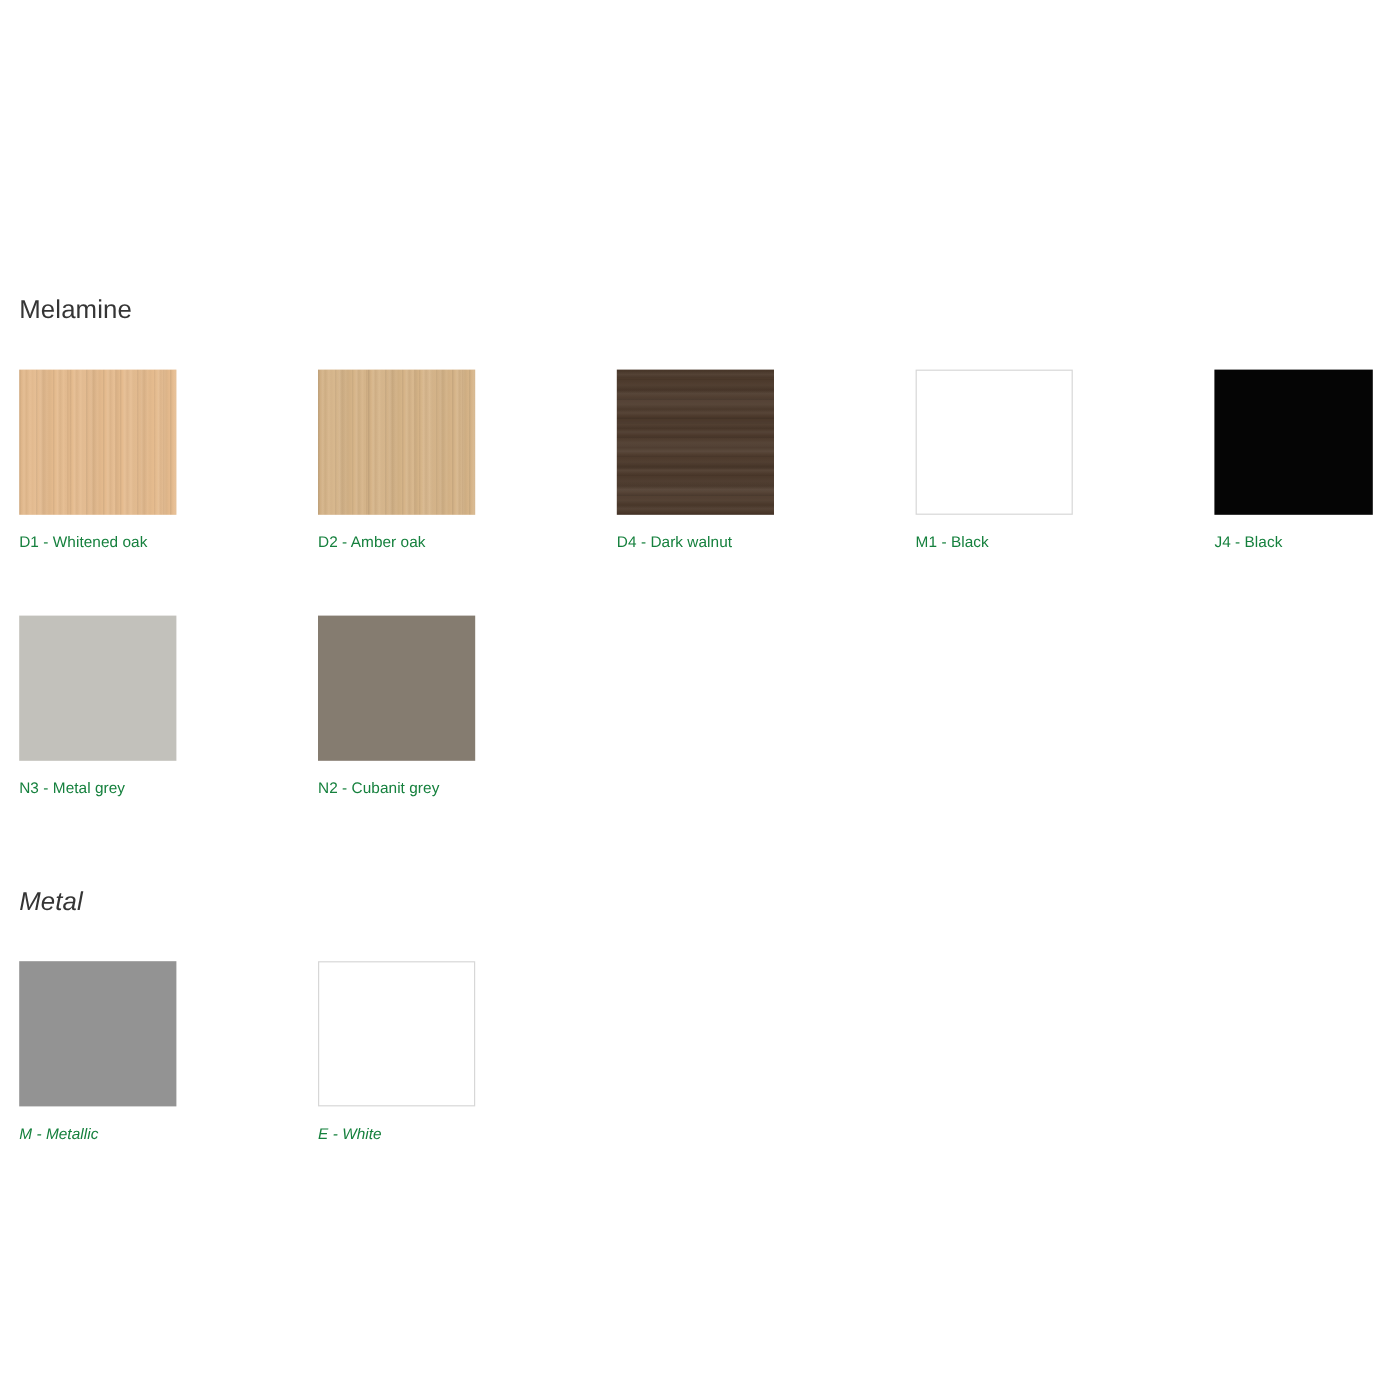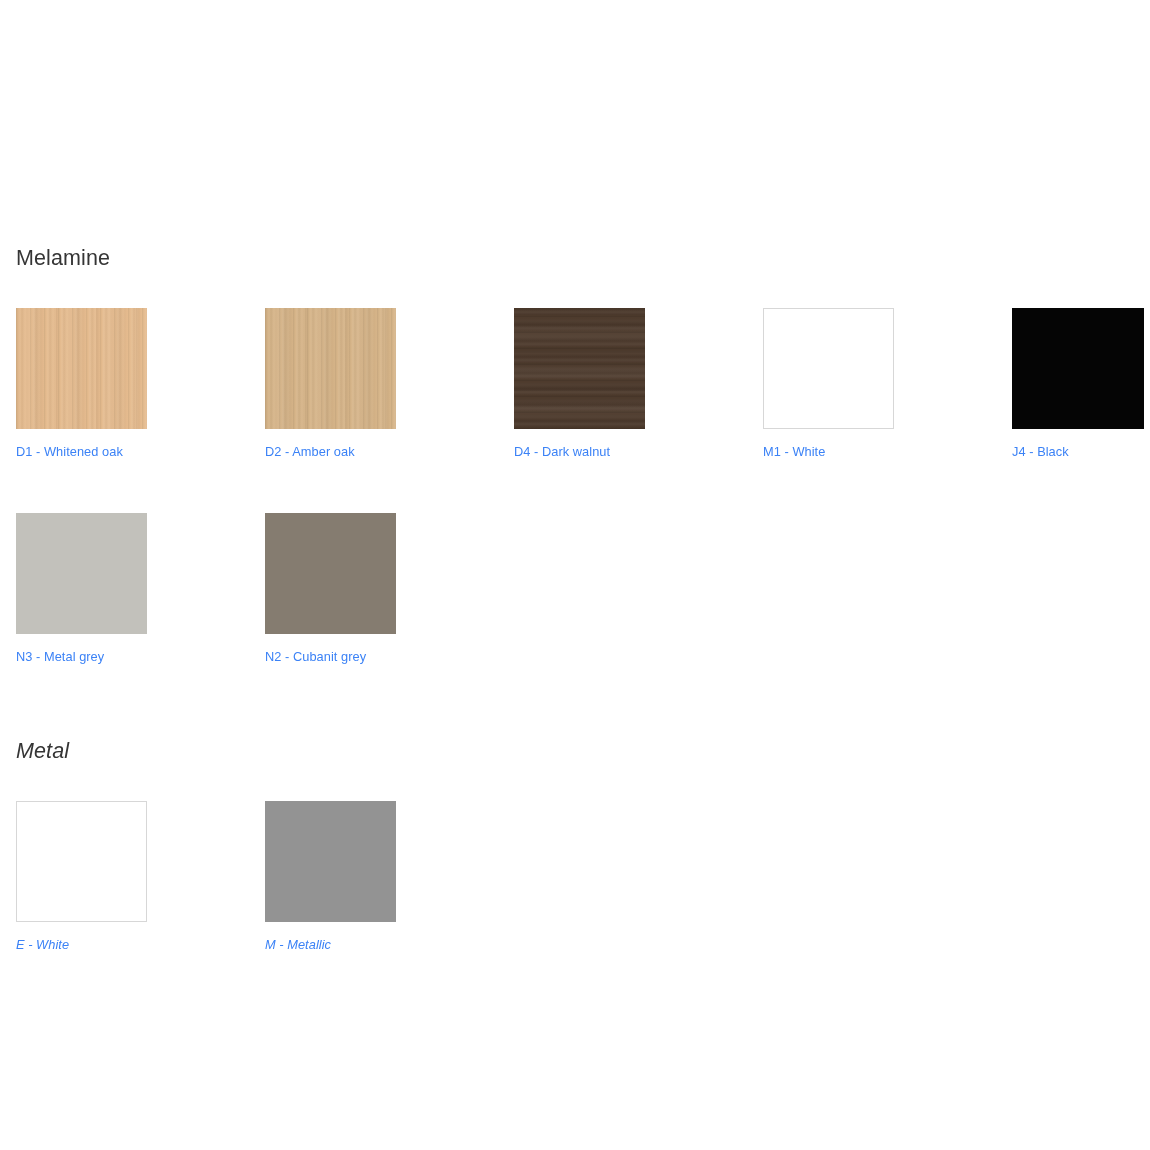--- a/index.html
+++ b/index.html
@@ -59,21 +59,21 @@
   .swatch-chip.wide { width: 132px; }
 
   .swatch-chip.bordered {
     border: 1px solid #d7d7d7;
     background: #ffffff;
   }
 
   .swatch-label {
     margin-top: 15px;
     font-size: 12.8px;
-    color: #3b82f6;
+    color: #15803d;
     line-height: 1.2;
     letter-spacing: 0.05px;
     white-space: nowrap;
   }
 
   
   .grain-v::before,
   .grain-v::after,
   .grain-h::before,
   .grain-h::after {
@@ -147,21 +147,21 @@
         <div class="swatch-label">D2 - Amber oak</div>
       </div>
 
       <div class="swatch-cell">
         <div class="swatch-chip grain-h" style="background-color: rgb(77, 58, 44);"></div>
         <div class="swatch-label">D4 - Dark walnut</div>
       </div>
 
       <div class="swatch-cell">
         <div class="swatch-chip bordered" style="background-color: rgb(255, 255, 255);"></div>
-        <div class="swatch-label">M1 - White</div>
+        <div class="swatch-label">M1 - Black</div>
       </div>
 
       <div class="swatch-cell">
         <div class="swatch-chip wide" style="background-color: rgb(5, 5, 5);"></div>
         <div class="swatch-label">J4 - Black</div>
       </div>
 
       <div class="swatch-cell">
         <div class="swatch-chip" style="background-color: rgb(194, 193, 187);"></div>
         <div class="swatch-label">N3 - Metal grey</div>
@@ -176,26 +176,26 @@
 
     </div>
   </section>
 
   <section class="section">
     <h2 class="section-title">Metal</h2>
 
     <div class="swatch-grid">
 
       <div class="swatch-cell">
+        <div class="swatch-chip" style="background-color: rgb(147, 147, 147);"></div>
+        <div class="swatch-label">M - Metallic</div>
+      </div>
+
+      <div class="swatch-cell">
         <div class="swatch-chip bordered" style="background-color: rgb(255, 255, 255);"></div>
         <div class="swatch-label">E - White</div>
       </div>
 
-      <div class="swatch-cell">
-        <div class="swatch-chip" style="background-color: rgb(147, 147, 147);"></div>
-        <div class="swatch-label">M - Metallic</div>
-      </div>
-
 
     </div>
   </section>
 
 </div>
 
 </body></html>

